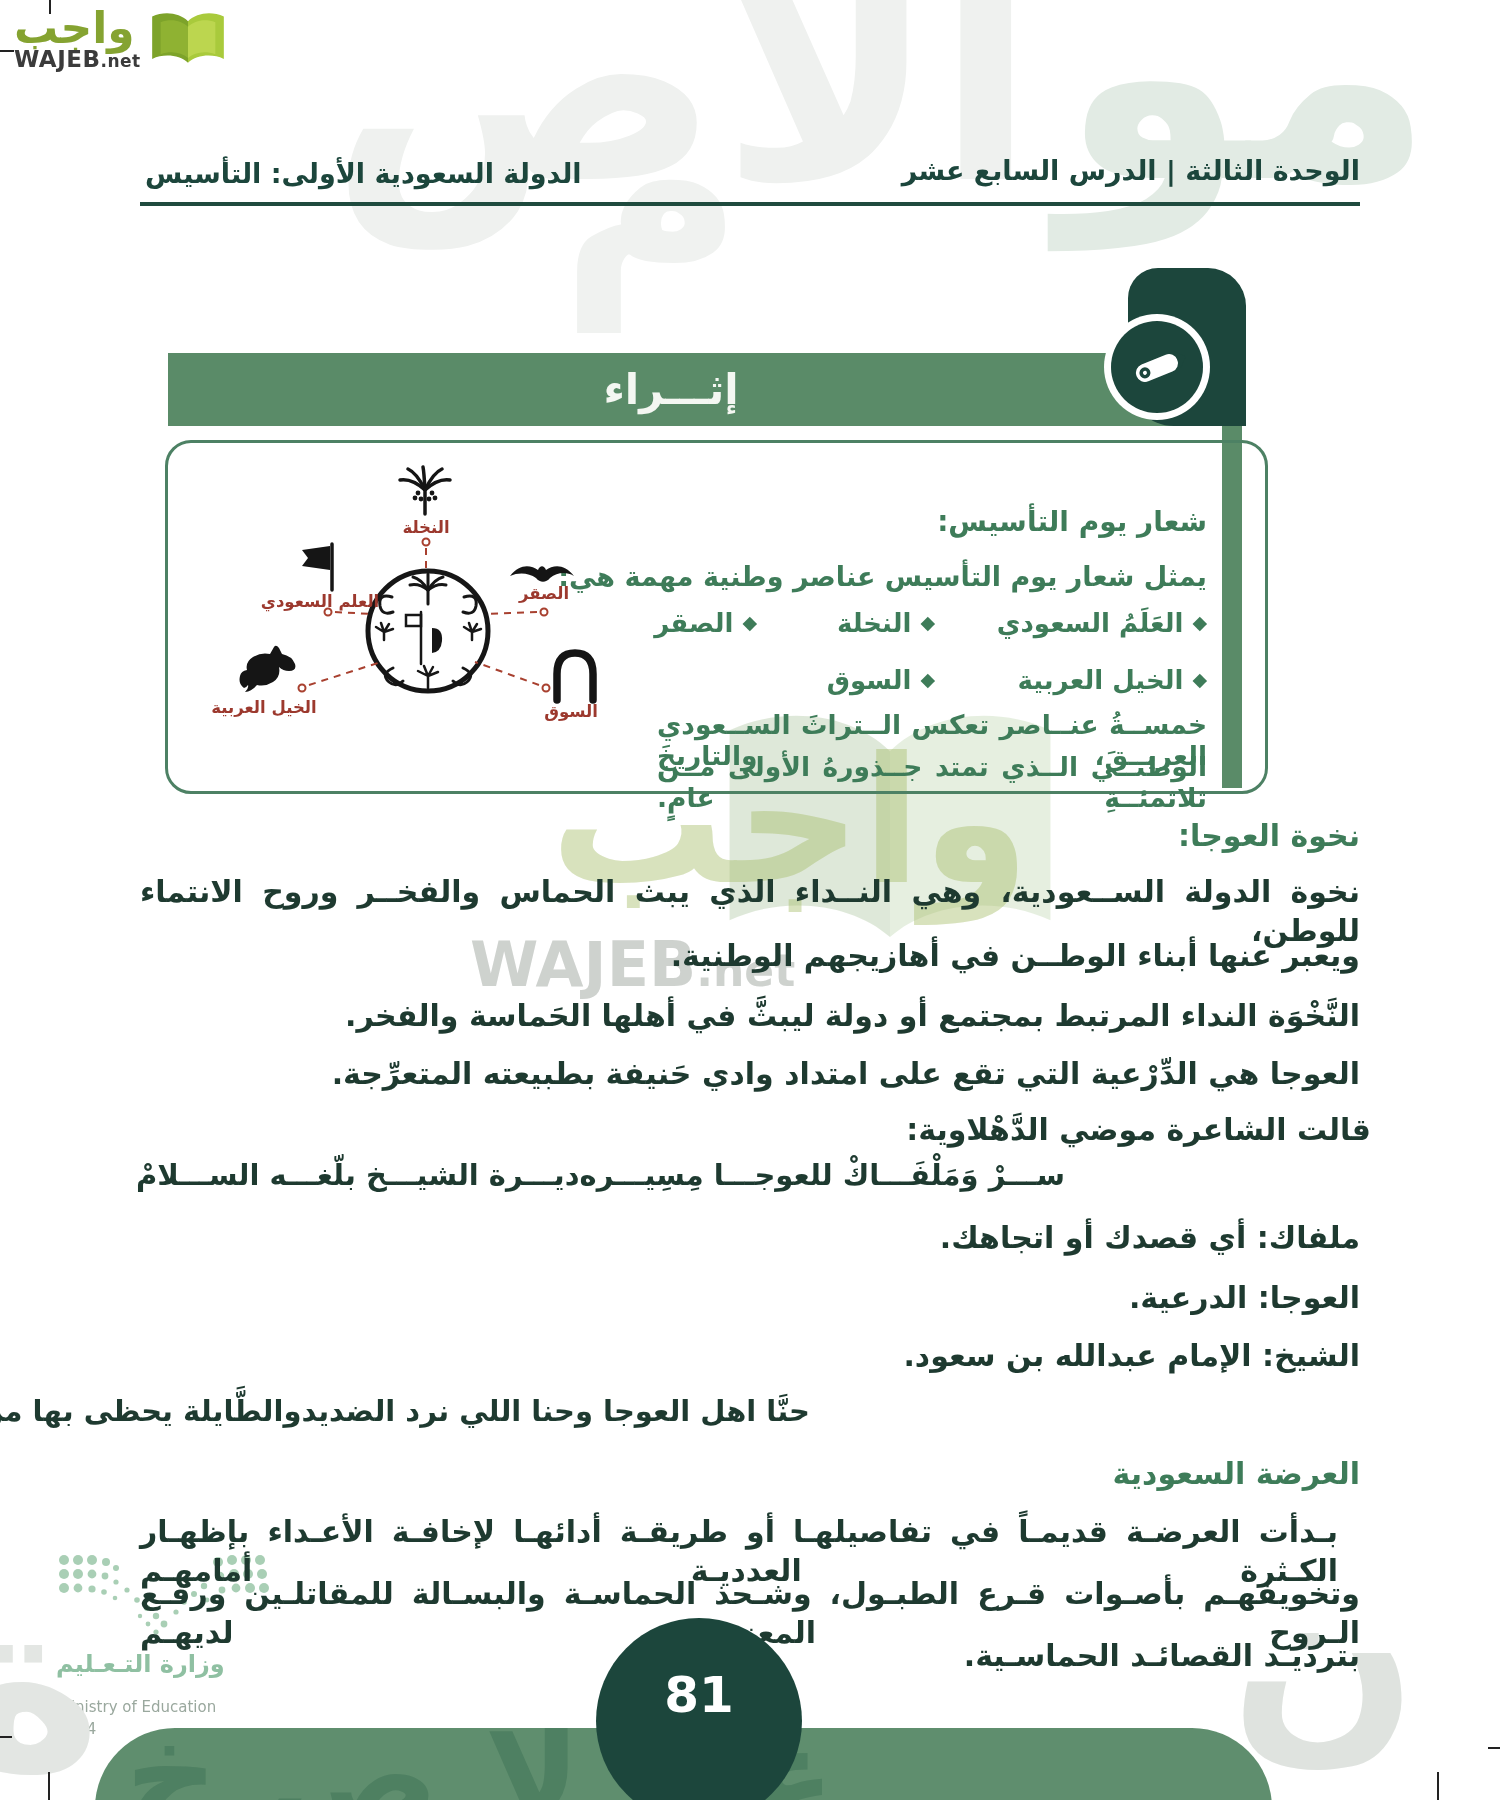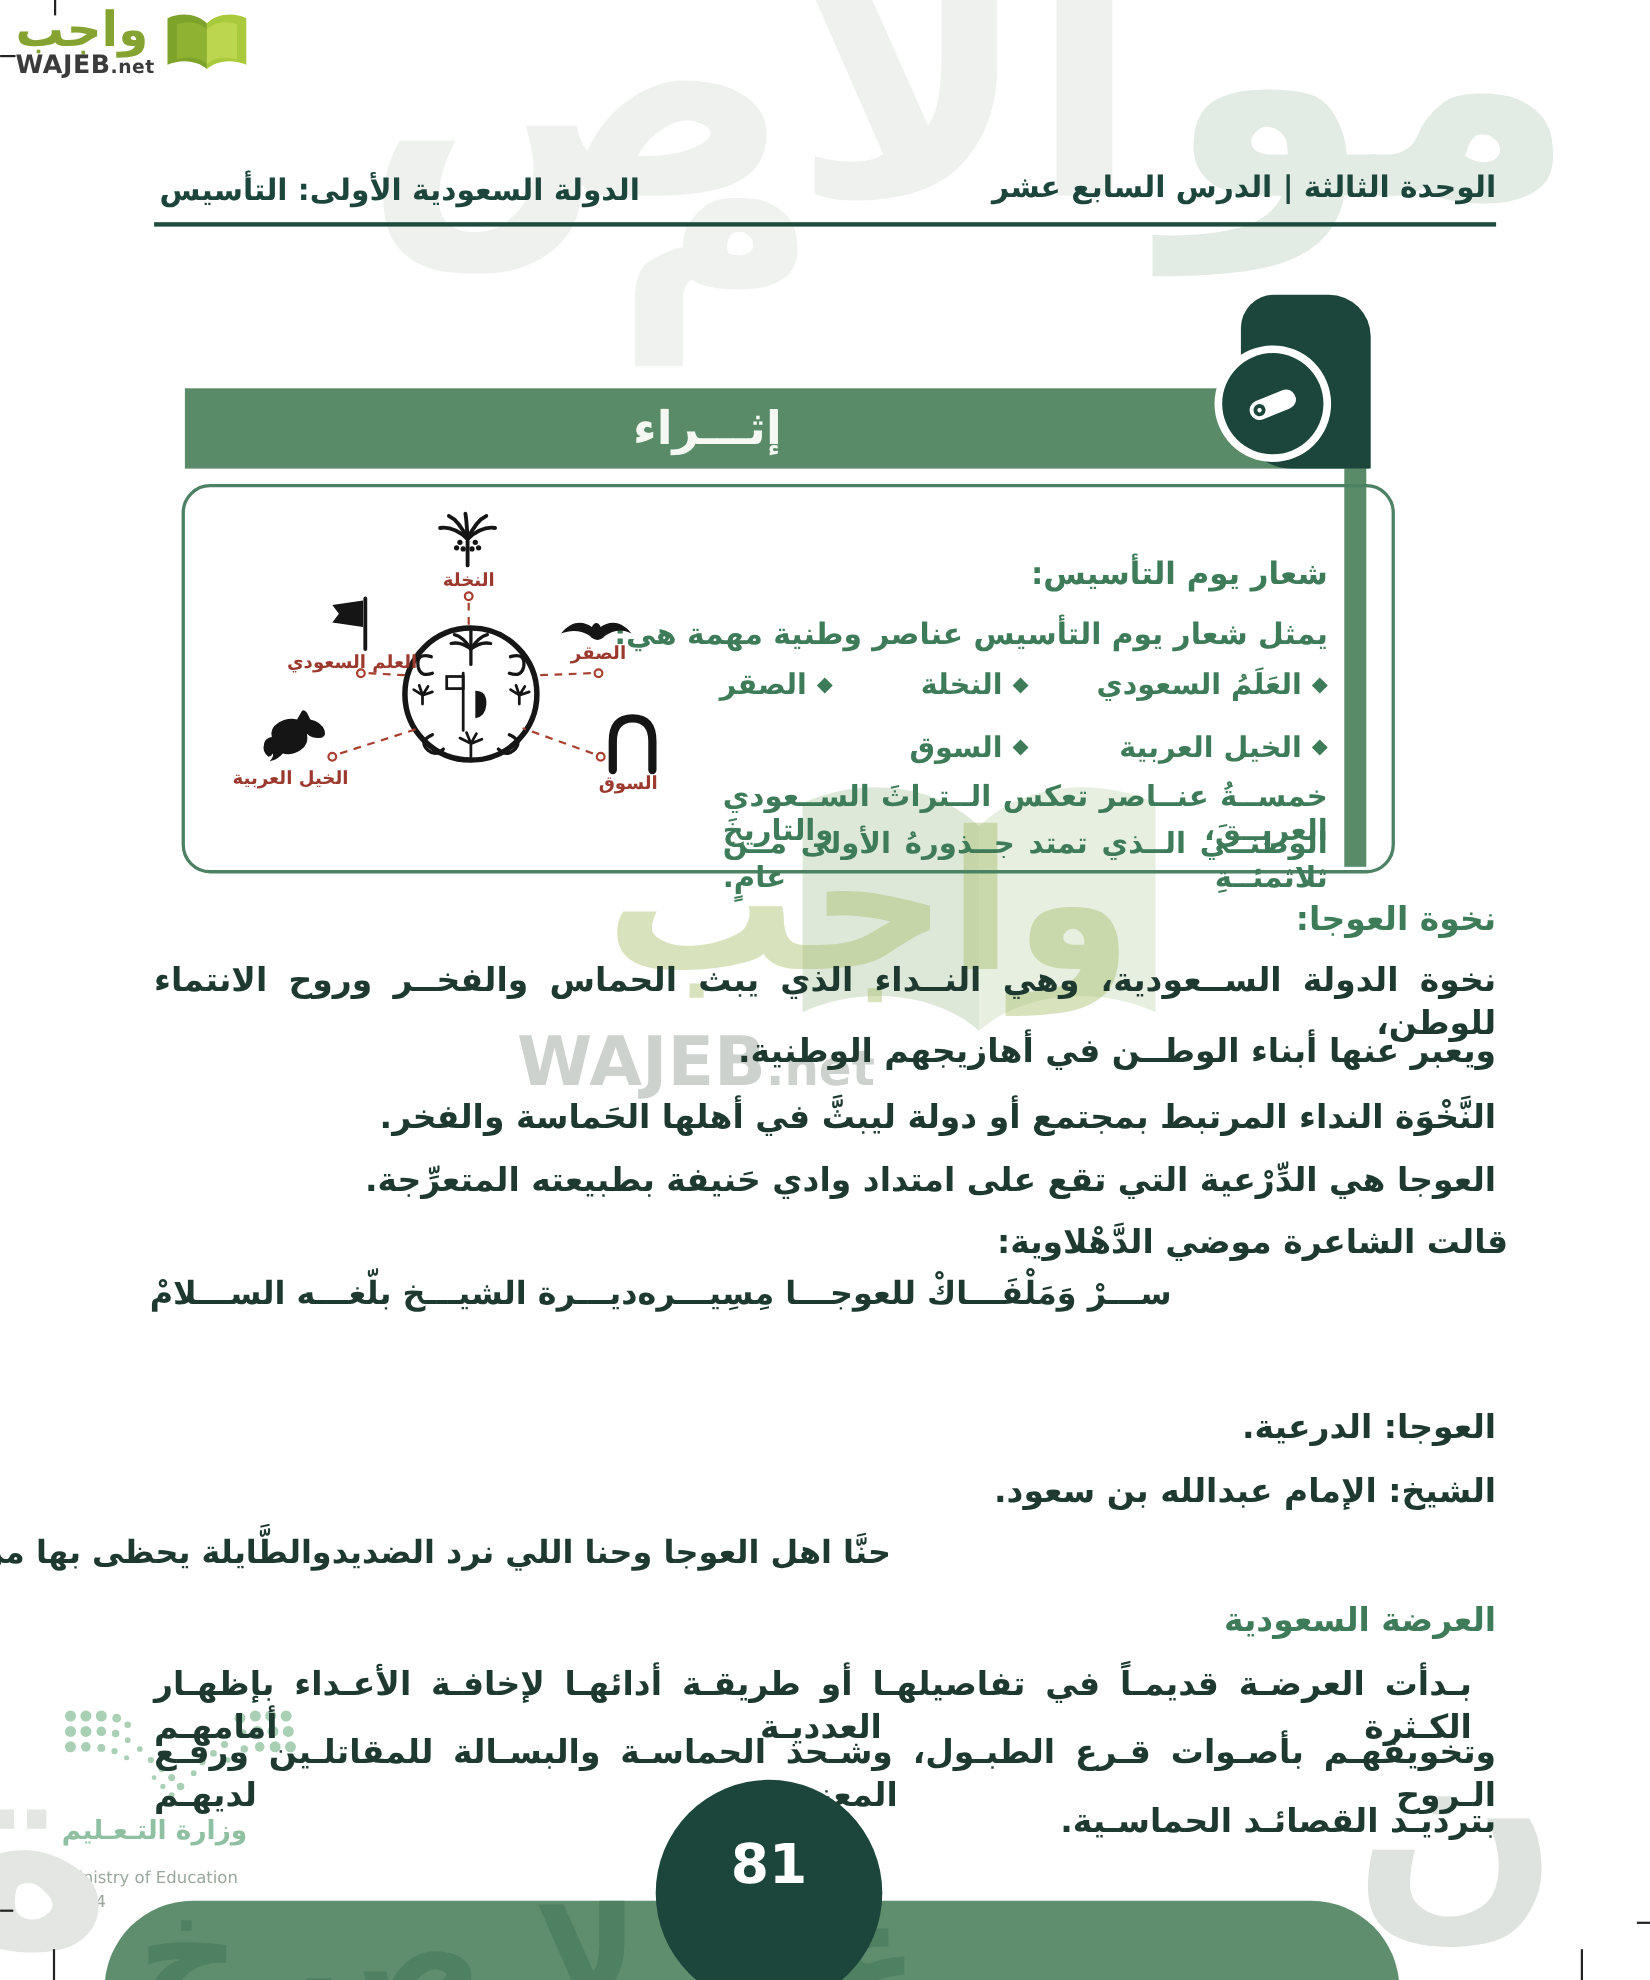--- a/index.html
+++ b/index.html
@@ -6,21 +6,21 @@
   .page{position:relative;width:1500px;height:1800px;overflow:hidden;background:#ffffff;
         font-family:"DejaVu Sans",sans-serif;direction:rtl;}
   
   .decor{position:absolute;z-index:0;font-weight:700;pointer-events:none;white-space:nowrap;}
   
   .hdr-txt{position:absolute;z-index:5;font-size:27px;font-weight:700;color:#1c463c;white-space:nowrap;}
   .hdr-rule{position:absolute;z-index:5;left:140px;top:202px;width:1220px;height:4px;background:#1f4b3e;}
   
   .banner{position:absolute;z-index:2;left:168px;top:353px;width:1077px;height:73px;background:#5a8b68;}
   .banner-title{position:absolute;left:0;top:12px;width:950px;text-align:center;
-                font-size:42px;font-weight:700;color:#f4f7f2;letter-spacing:1px;}
+                font-size:42px;font-weight:700;color:#f4f7f2;letter-spacing:1px;padding-left:28px;}
   .icon-block{position:absolute;z-index:3;left:1128px;top:268px;width:118px;height:158px;
               background:#1c463c;border-radius:30px 38px 0 46px;}
   .icon-ring{position:absolute;z-index:4;left:1104px;top:314px;width:106px;height:106px;
              background:#ffffff;border-radius:50%;}
   .icon-inner{position:absolute;z-index:5;left:1111px;top:321px;width:92px;height:92px;
               background:#1c463c;border-radius:50%;}
   .side-strip{position:absolute;z-index:1;left:1222px;top:424px;width:20px;height:364px;background:#5a8b68;}
   
   .logo-box{position:absolute;z-index:2;left:165px;top:440px;width:1085px;height:348px;
             border:3px solid #4d8164;border-radius:26px;background:transparent;padding-left:12px;}
@@ -238,20 +238,21 @@
   <span class="body-line" style="right:140px;top:996px;"><b>النَّخْوَة</b><span> النداء المرتبط بمجتمع أو دولة ليبثَّ في أهلها الحَماسة والفخر.</span></span>
   <span class="body-line" style="right:140px;top:1054px;"><b>العوجا</b><span> هي الدِّرْعية التي تقع على امتداد وادي حَنيفة بطبيعته المتعرِّجة.</span></span>
 
   <span class="body-line" style="right:129px;top:1110px;">قالت الشاعرة موضي الدَّهْلاوية:</span>
 
   <div class="verse" style="left:330px;top:1158px;width:735px;">
     <span>ســـرْ وَمَلْفَـــاكْ للعوجـــا مِسِيـــره</span>
     <span>ديـــرة الشيـــخ بلّغـــه الســـلامْ</span>
   </div>
 
+  <span class="body-line" style="right:140px;top:1218px;">ملفاك: أي قصدك أو اتجاهك.</span>
   <span class="body-line" style="right:140px;top:1278px;">العوجا: الدرعية.</span>
   <span class="body-line" style="right:140px;top:1336px;">الشيخ: الإمام عبدالله بن سعود.</span>
 
   <div class="verse" style="left:165px;top:1394px;width:645px;">
     <span>حنَّا اهل العوجا وحنا اللي نرد الضديد</span>
     <span>والطَّايلة يحظى بها من عز طاروقها</span>
   </div>
 
   <span class="g-head" style="right:140px;top:1456px;">العرضة السعودية</span>
   <div class="body-just" style="top:1512px;padding-right:22px;width:1198px;">بـدأت العرضـة قديمـاً في تفاصيلهـا أو طريقـة أدائهـا لإخافـة الأعـداء بإظهـار الكـثرة العدديـة أمامهـم</div>

